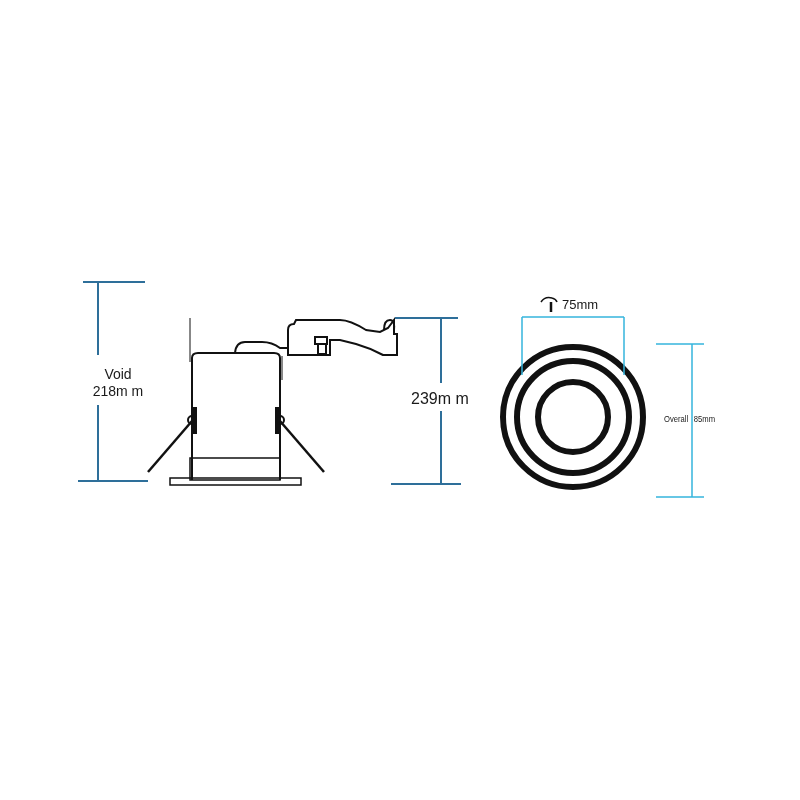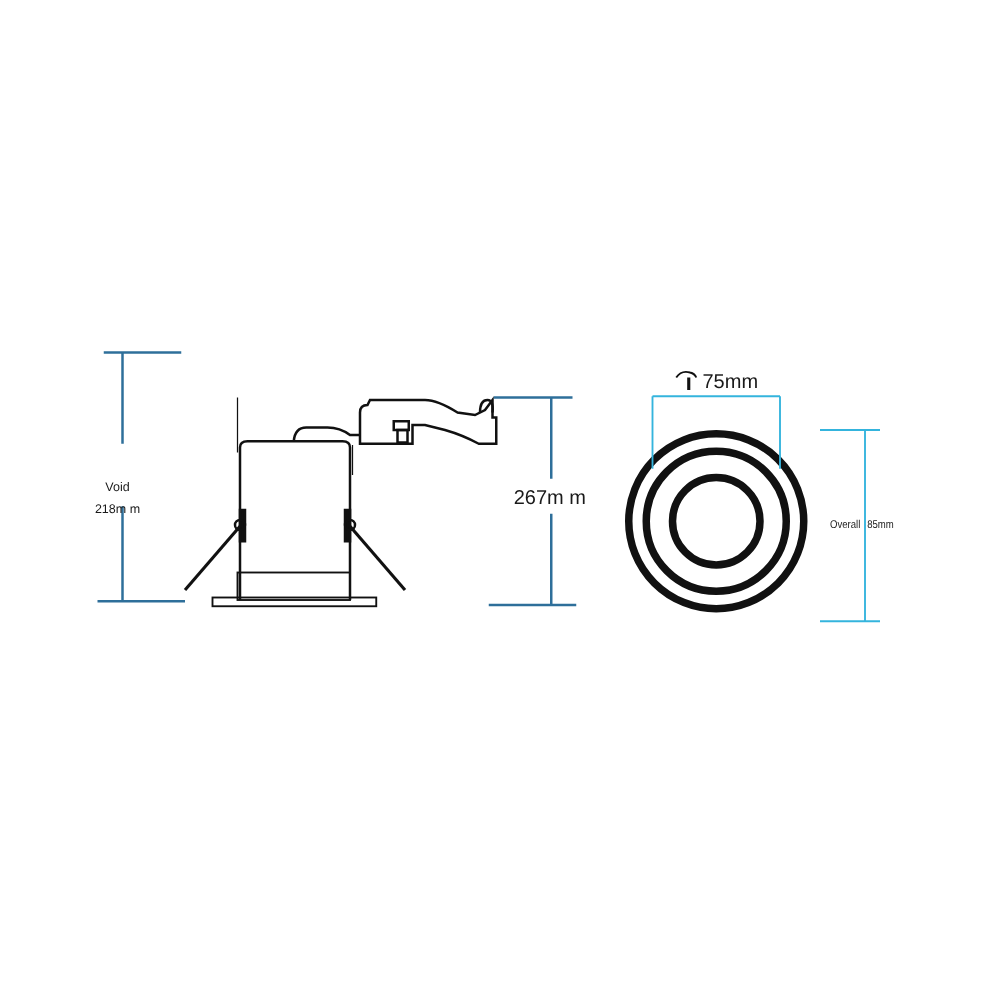--- a/index.html
+++ b/index.html
@@ -1,21 +1,21 @@
 <!DOCTYPE html>
 <html><head>
 <meta charset="utf-8">
 <style>
   html, body { margin:0; padding:0; background:#ffffff; }
   body { width:800px; height:800px; position:relative; overflow:hidden; font-family:"Liberation Sans", sans-serif; }
   svg { position:absolute; left:0; top:0; }
   .lbl { position:absolute; color:#1a1a1a; white-space:nowrap; }
-  .void-label { left:64px; top:366px; font-size:10px; line-height:17px; text-align:center; width:60px;margin-top:16px; }
+  .void-label { left:88px; top:366px; font-size:14px; line-height:17px; text-align:center; width:60px; }
   .h147 { left:411px; top:390px; font-size:16px; }
-  .d75 { left:562px; top:297px; font-size:16px; }
+  .d75 { left:562px; top:297px; font-size:13px; }
   .overall { left:664px; top:414px; font-size:9px; transform:scaleX(0.85); transform-origin:left; }
 </style>
 </head>
 <body>
 
 <svg width="800" height="800" viewBox="0 0 800 800">
 
   <g stroke="#2e6f9a" stroke-width="2" fill="none">
     <line x1="83" y1="282" x2="145" y2="282"></line>
     <line x1="98" y1="282" x2="98" y2="355"></line>
@@ -70,18 +70,18 @@
     <line x1="656" y1="344" x2="704" y2="344"></line>
     <line x1="692" y1="344" x2="692" y2="497"></line>
     <line x1="656" y1="497" x2="704" y2="497"></line>
   </g>
 </svg>
 
 <div class="lbl void-label">
   <div>Void</div>
   <div>218m m</div>
 </div>
-<div class="lbl h147">267m m</div>
+<div class="lbl h147">239m m</div>
 <div class="lbl d75">75mm</div>
 <div class="lbl overall">
   <span>Overall</span>
   <span style="margin-left:4px;">85mm</span>
 </div>
 
 </body></html>

